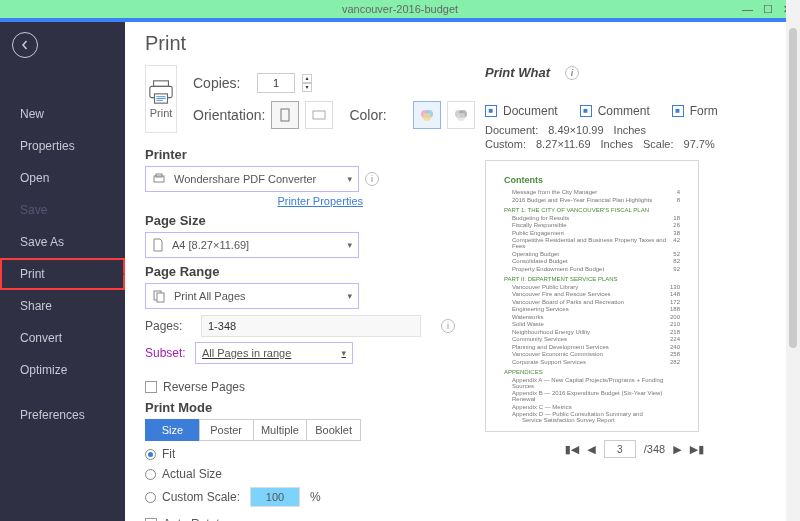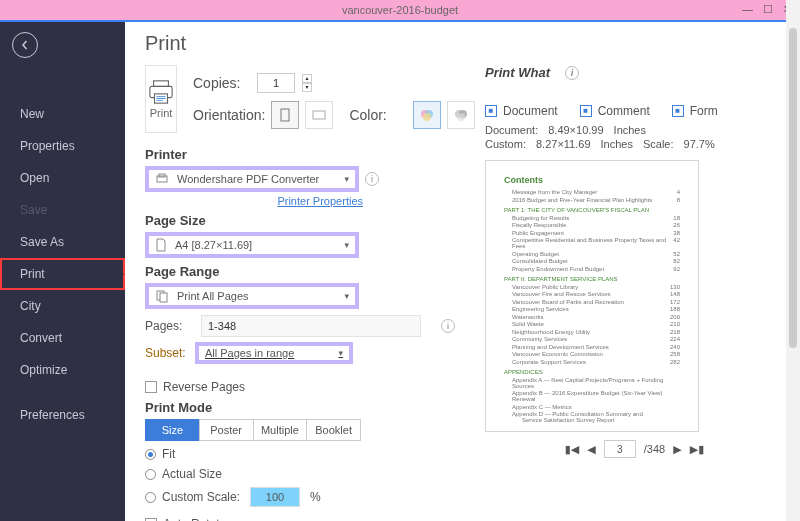--- a/index.html
+++ b/index.html
@@ -1,17 +1,17 @@
 <!DOCTYPE html>
 <html><head>
 <meta charset="utf-8">
 <style>
 * { margin:0; padding:0; box-sizing:border-box; font-family:-apple-system,BlinkMacSystemFont,'Segoe UI',Arial,sans-serif; }
 body { width:800px; height:521px; overflow:hidden; background:#fff; font-size:12px; color:#333; }
-.titlebar { height:22px; display:flex; align-items:center; justify-content:center; position:relative; border-bottom:2px solid #3b82f6; background:#f9a8d4; }
+.titlebar { height:22px; display:flex; align-items:center; justify-content:center; position:relative; border-bottom:4px solid #3b82f6; background:#86efac; }
 .titlebar .title { font-size:11px; color:#666; }
 .win-controls { position:absolute; right:8px; top:3px; display:flex; gap:10px; font-size:11px; color:#555; }
 .win-controls span { cursor:pointer; }
 .container { display:flex; height:499px; }
 .sidebar { width:125px; background:#2f3044; color:#c8c9d6; padding-top:10px; position:relative; }
 .back-circle { width:26px; height:26px; border:1.5px solid #c8c9d6; border-radius:50%; margin-left:12px; display:flex; align-items:center; justify-content:center; cursor:pointer; }
 .back-circle svg { width:10px; height:10px; }
 .side-list { margin-top:40px; }
 .side-item { padding:9px 20px; font-size:12px; cursor:pointer; position:relative; color:#c8c9d6; }
 .side-item.disabled { color:#565770; cursor:default; }
@@ -31,21 +31,21 @@
 .spinner { width:38px; height:20px; border:1px solid #ccc; display:flex; align-items:center; justify-content:center; font-size:11px; position:relative; }
 .spinner::after { content:"⌄⌃"; writing-mode:vertical-lr; position:absolute; right:1px; font-size:6px; display:none; }
 .spin-btns { display:flex; flex-direction:column; margin-left:1px; }
 .spin-btns span { width:10px; height:9px; border:1px solid #ccc; font-size:6px; line-height:6px; text-align:center; cursor:pointer; }
 .orient-btn { width:28px; height:28px; border:1px solid #ddd; display:flex; align-items:center; justify-content:center; cursor:pointer; background:#fff; }
 .orient-btn.sel { border-color:#aaa; background:#f6f6f6; }
 .orient-btn svg { width:16px; height:16px; }
 .color-btn { width:28px; height:28px; border:1px solid #ddd; display:flex; align-items:center; justify-content:center; cursor:pointer; padding:0; }
 .color-btn.sel { border-color:#8cb6e8; background:#eaf2fc; }
 .section-hdr { font-size:13px; font-weight:600; color:#444; margin-top:6px; margin-bottom:4px; }
-.dropdown { display:flex; align-items:center; border:4px solid #c4b5fd; height:26px; background:#fff; padding:0 6px; cursor:pointer; width:214px; position:relative; }
+.dropdown { display:flex; align-items:center; border:1px solid #c4b5fd; height:26px; background:#fff; padding:0 6px; cursor:pointer; width:214px; position:relative; }
 .dropdown.wide { width:214px; }
 .dropdown .dd-icon { margin-right:8px; }
 .dropdown .dd-text { flex:1; font-size:11px; color:#555; }
 .dropdown .caret { font-size:9px; color:#666; }
 .info-icon { width:14px; height:14px; border-radius:50%; border:1px solid #bbb; font-size:9px; color:#888; display:flex; align-items:center; justify-content:center; margin-left:6px; }
 .link { color:#3b7dd8; font-size:11px; text-decoration:underline; cursor:pointer; margin-top:3px; display:block; text-align:right; width:218px; }
 .page-row { display:flex; align-items:center; gap:14px; margin-top:6px; }
 .page-row .lbl { font-size:12px; color:#555; width:42px; }
 .page-row .val { flex:1; border:1px solid #e2e2e2; height:22px; padding:0 6px; font-size:11px; background:#f8f8f8; display:flex; align-items:center; width:156px; }
 .subset-row { display:flex; align-items:center; gap:8px; margin-top:5px; }
@@ -98,21 +98,21 @@
           <path d="M6.5 1 L3 5 L6.5 9" stroke="#c8c9d6" stroke-width="1.5" fill="none"></path>
         </svg>
     </div>
     <div class="side-list">
       <div class="side-item">New</div>
       <div class="side-item">Properties</div>
       <div class="side-item">Open</div>
       <div class="side-item disabled">Save</div>
       <div class="side-item">Save As</div>
       <div class="side-item highlight">Print</div>
-      <div class="side-item">City</div>
+      <div class="side-item">Share</div>
       <div class="side-item">Convert</div>
       <div class="side-item">Optimize</div>
     </div>
     <div class="side-footer">
       <div class="side-item">Preferences</div>
     </div>
   </div>
 
   <div class="main">
     <h1>Print</h1>
@@ -205,21 +205,21 @@
             </svg>
           <span class="dd-text">Print All Pages</span>
           <span class="caret">▾</span>
         </div>
         <div class="page-row">
           <span class="lbl">Pages:</span>
           <span class="val">1-348</span>
           <span class="info-icon">i</span>
         </div>
         <div class="subset-row">
-          <span class="lbl" style="width:42px;color:#a16207;font-size:12px">Subset:</span>
+          <span class="lbl" style="width:42px;color:#a21caf;font-size:12px">Subset:</span>
           <div class="dropdown">
             <span class="dd-text">All Pages in range</span>
             <span class="caret">▾</span>
           </div>
         </div>
         <div class="chk-row">
           <div class="chk"></div>
           <span>Reverse Pages</span>
         </div>
 

